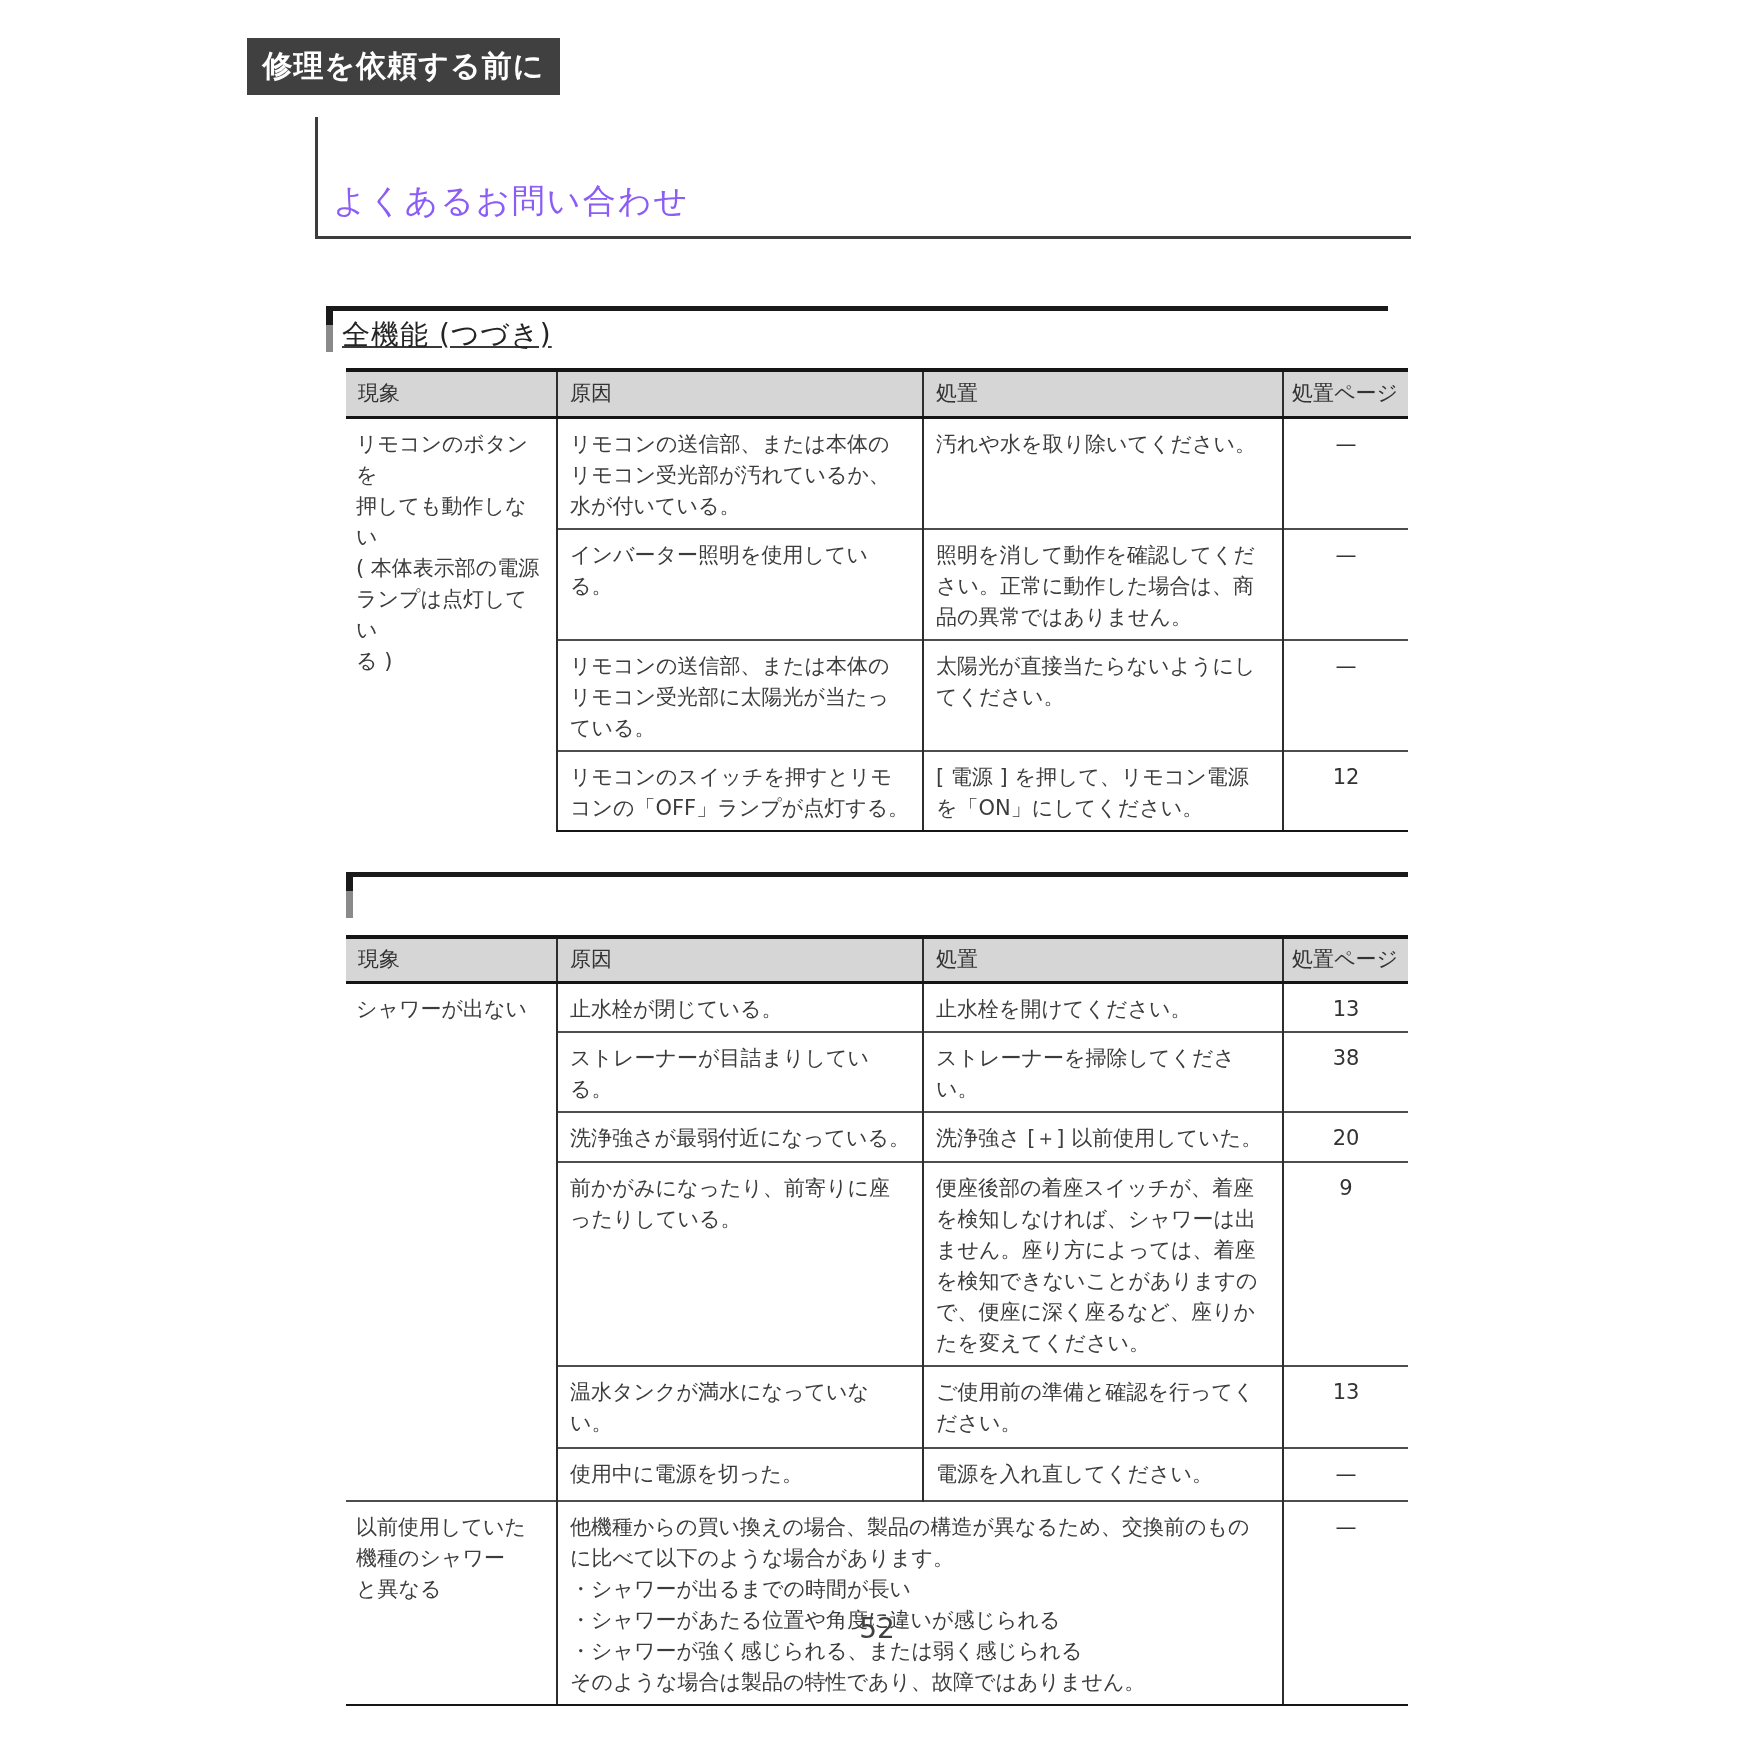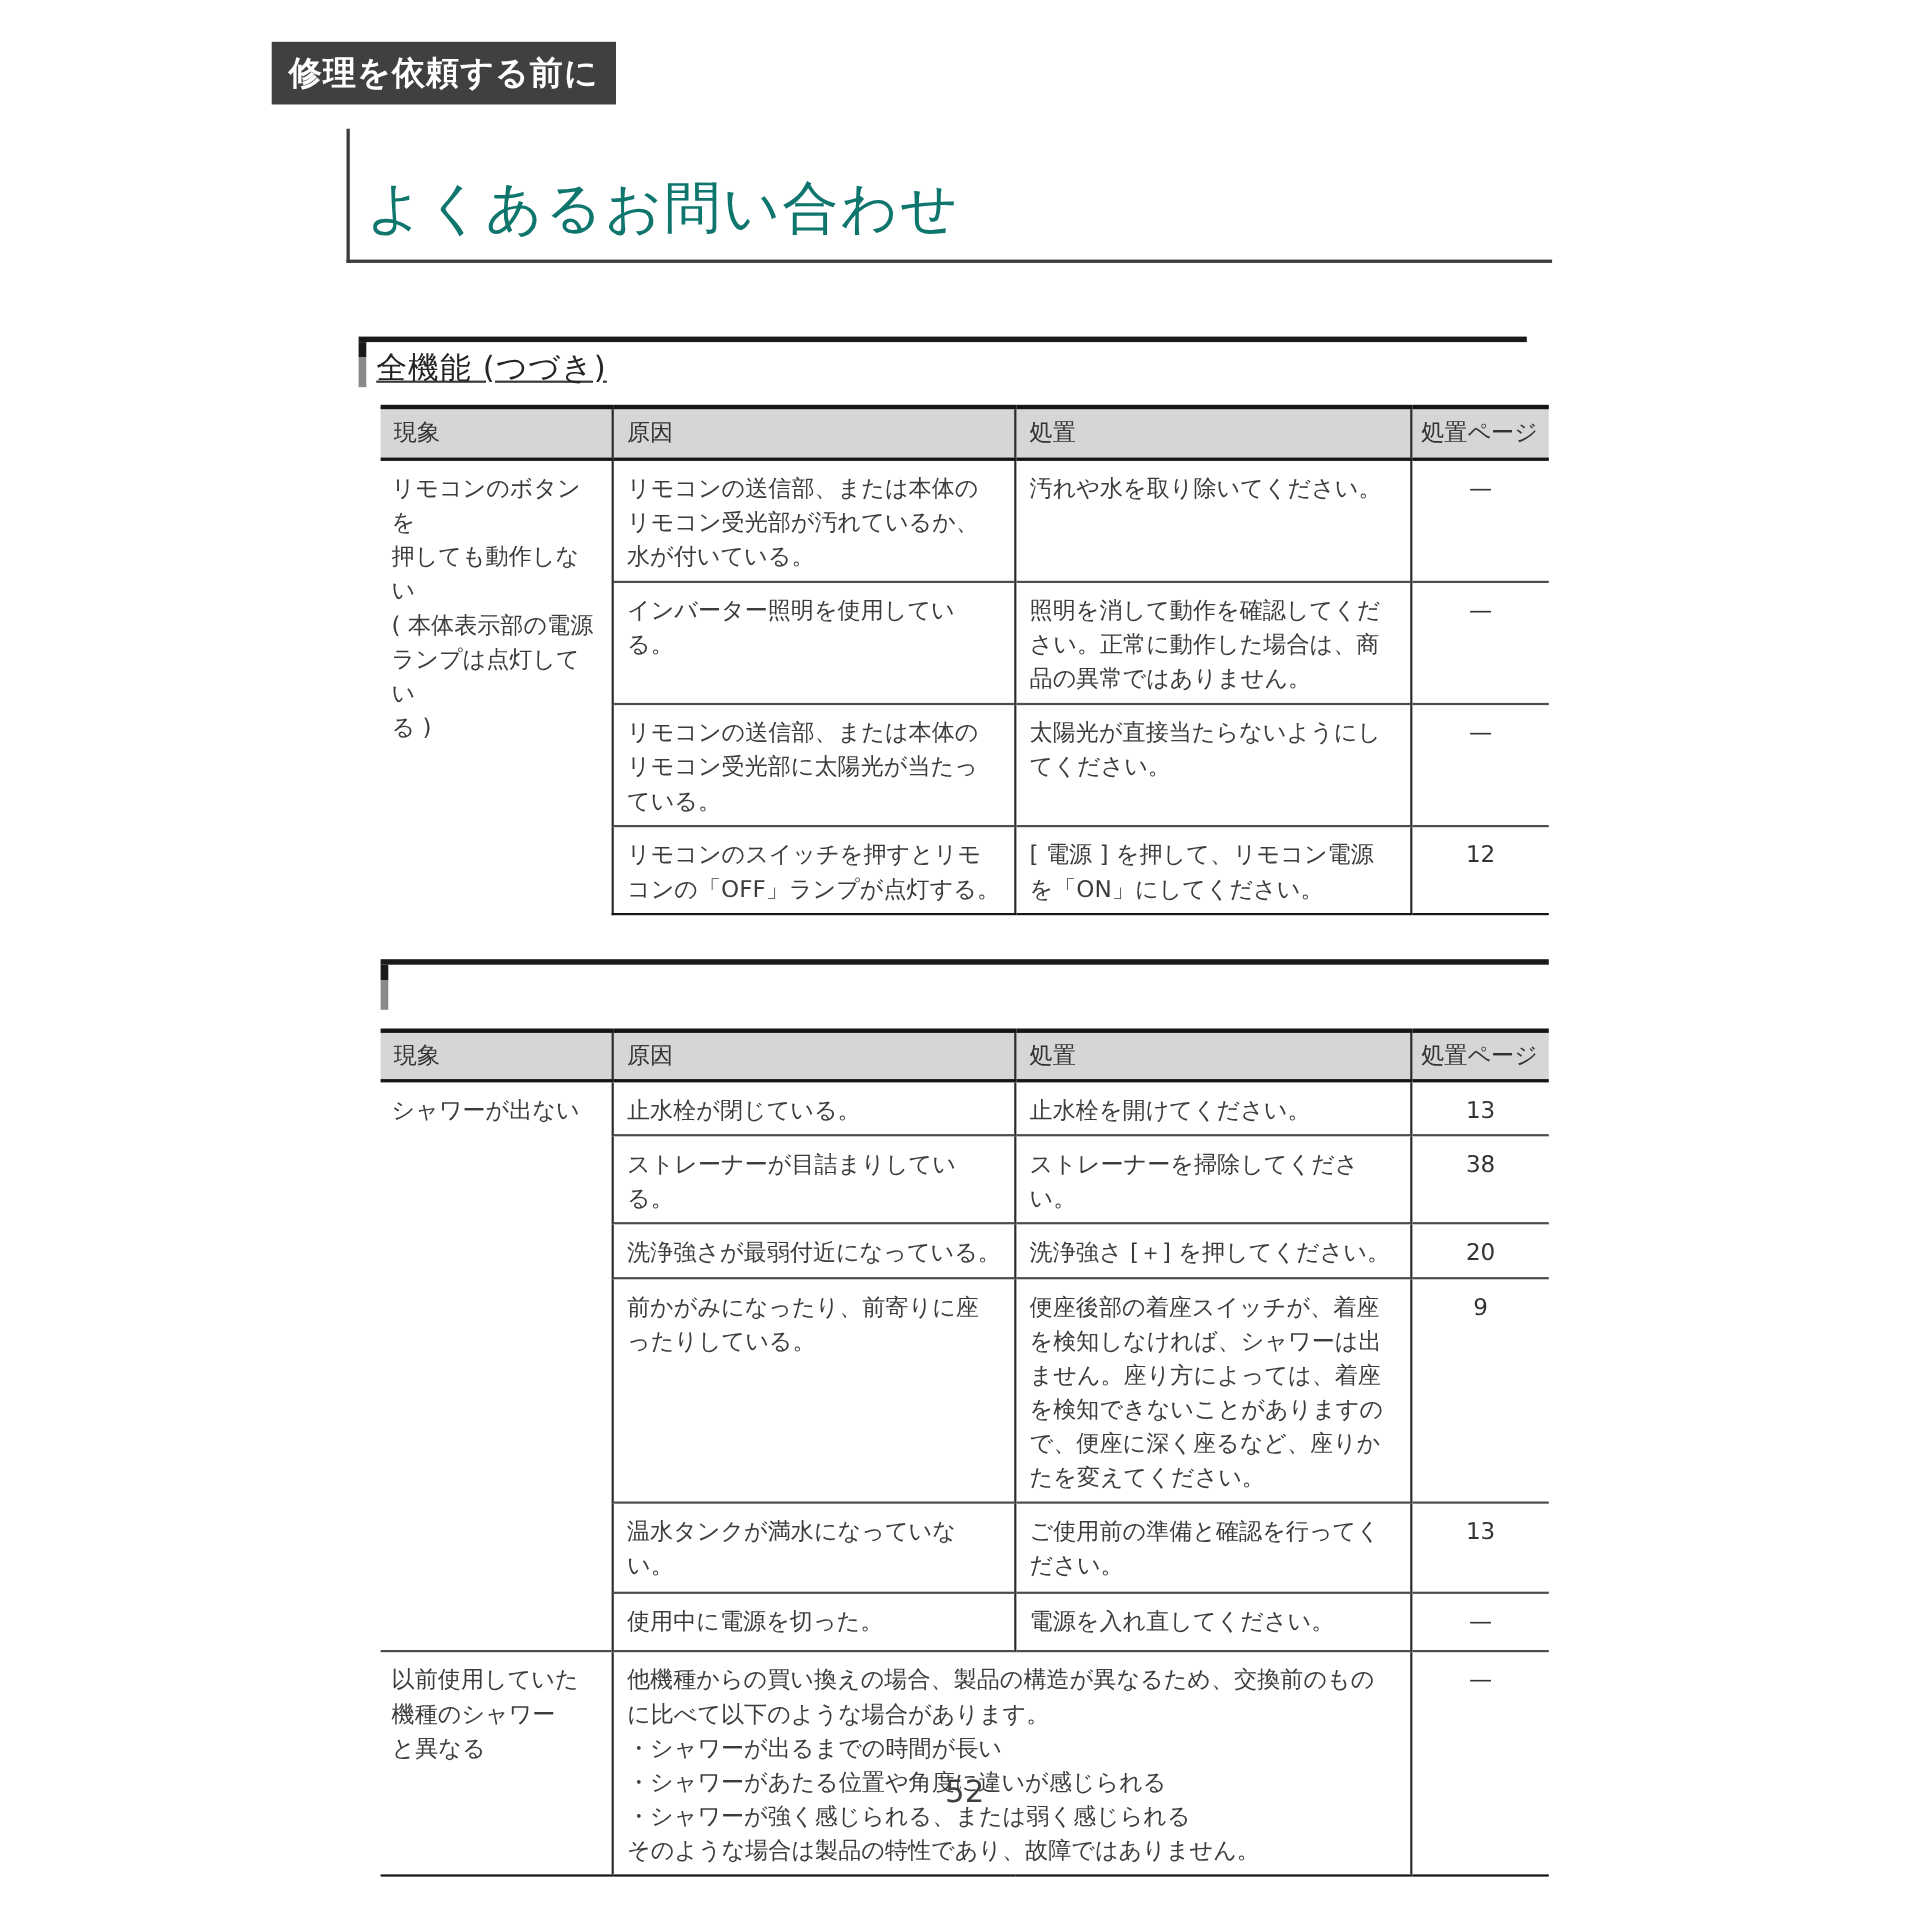--- a/index.html
+++ b/index.html
@@ -20,21 +20,21 @@
     letter-spacing:1px;
   }
   
   .title-block{
     position:absolute;left:315px;top:117px;width:1093px;height:119px;
     border-left:3px solid #3c3c3c;
     border-bottom:3px solid #3c3c3c;
   }
   .title-text{
     position:absolute;left:15px;bottom:12px;
-    font-size:51px;color:#0f766e;letter-spacing:2px;
+    font-size:33px;color:#8b5cf6;letter-spacing:2px;
     white-space:nowrap;
   }
   
   .section-heading{
     position:absolute;width:1062px;
     border-top:5px solid #1a1a1a;
   }
   .section-heading .bar{
     position:absolute;left:0;top:0;width:7px;height:41px;
     background:linear-gradient(to bottom,#1a1a1a 0%,#1a1a1a 34%,#8a8a8a 34%,#8a8a8a 100%);
@@ -170,21 +170,21 @@
       <td class="v">止水栓を開けてください。</td>
       <td class="v pageref">13</td>
     </tr>
     <tr style="height:50px" class="divided">
       <td class="v">ストレーナーが目詰まりしている。</td>
       <td class="v">ストレーナーを掃除してください。</td>
       <td class="v pageref">38</td>
     </tr>
     <tr style="height:50px" class="divided">
       <td class="v">洗浄強さが最弱付近になっている。</td>
-      <td class="v">洗浄強さ [＋] を押してください。</td>
+      <td class="v">洗浄強さ [＋] 以前使用していた。</td>
       <td class="v pageref">20</td>
     </tr>
     <tr style="height:188px" class="divided">
       <td class="v">前かがみになったり、前寄りに座ったりしている。</td>
       <td class="v">便座後部の着座スイッチが、着座を検知しなければ、シャワーは出ません。座り方によっては、着座を検知できないことがありますので、便座に深く座るなど、座りかたを変えてください。</td>
       <td class="v pageref">9</td>
     </tr>
     <tr style="height:82px" class="divided">
       <td class="v">温水タンクが満水になっていない。</td>
       <td class="v">ご使用前の準備と確認を行ってください。</td>

